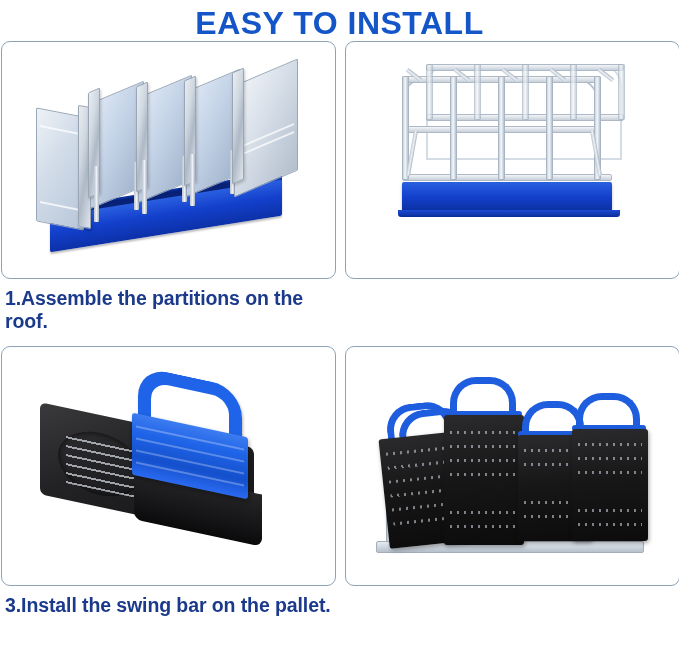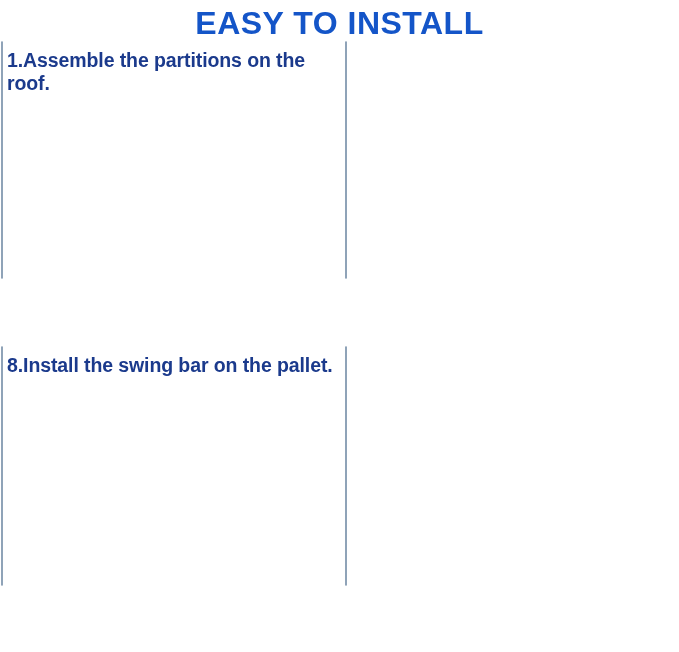--- a/index.html
+++ b/index.html
@@ -33,21 +33,21 @@
   .grid {
     display: grid;
     grid-template-columns: 335px 335px;
     grid-template-rows: 305px 297px;
     column-gap: 9px;
     row-gap: 0px;
     padding: 0 0 0 1px;
   }
   .step {
     display: flex;
-    flex-direction: row;
+    flex-direction: column;
   }
   .photo-frame {
     border: 1.3px solid #8fa3b8;
     border-radius: 9px;
     background: #ffffff;
     position: relative;
     overflow: hidden;
     box-sizing: border-box;
   }
   .step-row1 .photo-frame { height: 238px; }
@@ -439,21 +439,21 @@
             <div class="s3-handle-body">
               <div class="s3-handle-line" style="top:12px"></div>
               <div class="s3-handle-line" style="top:24px"></div>
               <div class="s3-handle-line" style="top:36px"></div>
               <div class="s3-handle-line" style="top:48px"></div>
             </div>
           </div>
         </div>
       </div>
     </div>
-    <div class="caption">8.Install the swing bar on the pallet.</div>
+    <div class="caption">3.Install the swing bar on the pallet.</div>
   </div>
 
   <div class="step step-row2">
     <div class="photo-frame">
       <div class="scene">
         <div class="s4-wrap">
 
           <div class="s4-frame-rail" style="left:10px; top:96px; width:254px;"></div>
           <div class="s4-frame-rail" style="left:10px; top:146px; width:254px;"></div>
           <div class="s4-frame-post" style="left:10px; top:96px; height:76px;"></div>

